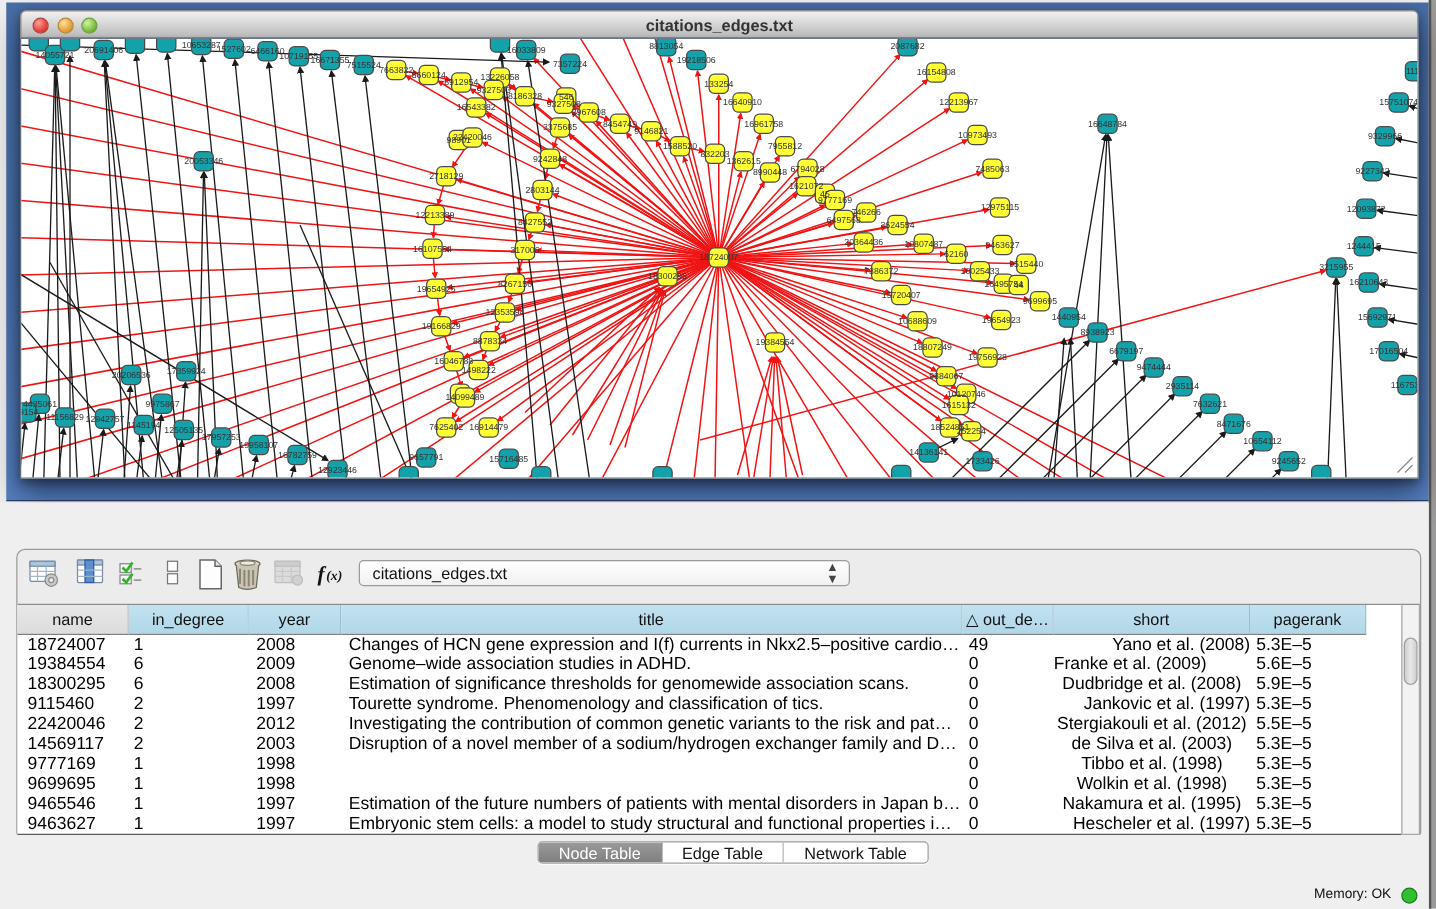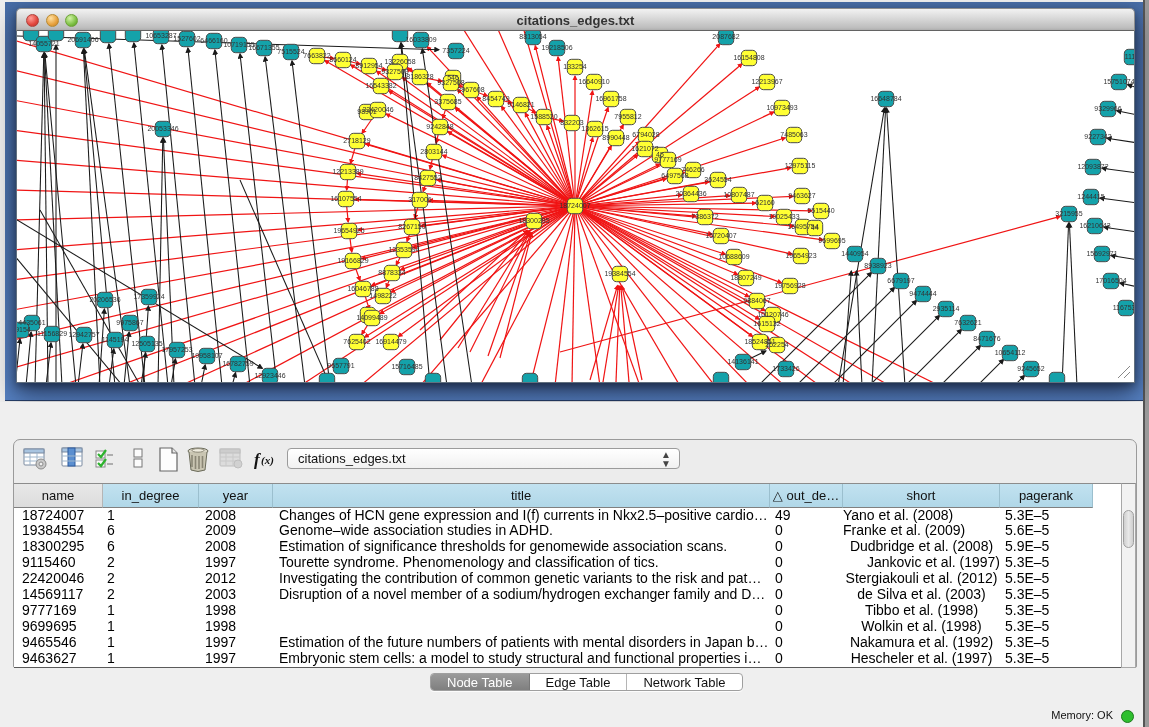--- a/index.html
+++ b/index.html
@@ -597,21 +597,21 @@
 <div class="hdr" style="left:185px;width:74px">year</div>
 <div class="hdr" style="left:259px;width:497px">title</div>
 <div class="hdr" style="left:756px;width:73px">△ out_de…</div>
 <div class="hdr" style="left:829px;width:157px">short</div>
 <div class="hdr" style="left:986px;width:93px">pagerank</div>
 <div class="cell" style="left:8px;top:22.5px;height:16px;line-height:16px">18724007</div>
 <div class="cell" style="left:93px;top:22.5px;height:16px;line-height:16px">1</div>
 <div class="cell" style="left:191px;top:22.5px;height:16px;line-height:16px">2008</div>
 <div class="cell" style="left:265px;width:490px;top:22.5px;height:16px;line-height:16px;text-overflow:ellipsis">Changes of HCN gene expression and I(f) currents in Nkx2.5–positive cardiomyocytes</div>
 <div class="cell" style="left:761px;top:22.5px;height:16px;line-height:16px">49</div>
-<div class="cell" style="left:829px;width:157px;top:22.5px;height:16px;line-height:16px;text-align:left">Yano et al. (2008)</div>
+<div class="cell" style="left:829px;width:157px;top:22.5px;height:16px;line-height:16px;text-align:right">Yano et al. (2008)</div>
 <div class="cell" style="left:991px;top:22.5px;height:16px;line-height:16px">5.3E–5</div>
 <div class="cell" style="left:8px;top:38.4px;height:16px;line-height:16px">19384554</div>
 <div class="cell" style="left:93px;top:38.4px;height:16px;line-height:16px">6</div>
 <div class="cell" style="left:191px;top:38.4px;height:16px;line-height:16px">2009</div>
 <div class="cell" style="left:265px;width:490px;top:38.4px;height:16px;line-height:16px;text-overflow:ellipsis">Genome–wide association studies in ADHD.</div>
 <div class="cell" style="left:761px;top:38.4px;height:16px;line-height:16px">0</div>
 <div class="cell" style="left:829px;width:157px;top:38.4px;height:16px;line-height:16px;text-align:left">Franke et al. (2009)</div>
 <div class="cell" style="left:991px;top:38.4px;height:16px;line-height:16px">5.6E–5</div>
 <div class="cell" style="left:8px;top:54.4px;height:16px;line-height:16px">18300295</div>
 <div class="cell" style="left:93px;top:54.4px;height:16px;line-height:16px">6</div>
@@ -651,28 +651,28 @@
 <div class="cell" style="left:93px;top:134.0px;height:16px;line-height:16px">1</div>
 <div class="cell" style="left:191px;top:134.0px;height:16px;line-height:16px">1998</div>
 <div class="cell" style="left:761px;top:134.0px;height:16px;line-height:16px">0</div>
 <div class="cell" style="left:829px;width:157px;top:134.0px;height:16px;line-height:16px;text-align:center">Wolkin et al. (1998)</div>
 <div class="cell" style="left:991px;top:134.0px;height:16px;line-height:16px">5.3E–5</div>
 <div class="cell" style="left:8px;top:149.9px;height:16px;line-height:16px">9465546</div>
 <div class="cell" style="left:93px;top:149.9px;height:16px;line-height:16px">1</div>
 <div class="cell" style="left:191px;top:149.9px;height:16px;line-height:16px">1997</div>
 <div class="cell" style="left:265px;width:490px;top:149.9px;height:16px;line-height:16px;text-overflow:ellipsis">Estimation of the future numbers of patients with mental disorders in Japan based on</div>
 <div class="cell" style="left:761px;top:149.9px;height:16px;line-height:16px">0</div>
-<div class="cell" style="left:829px;width:157px;top:149.9px;height:16px;line-height:16px;text-align:center">Nakamura et al. (1992)</div>
+<div class="cell" style="left:829px;width:157px;top:149.9px;height:16px;line-height:16px;text-align:center">Nakamura et al. (1995)</div>
 <div class="cell" style="left:991px;top:149.9px;height:16px;line-height:16px">5.3E–5</div>
 <div class="cell" style="left:8px;top:165.9px;height:16px;line-height:16px">9463627</div>
 <div class="cell" style="left:93px;top:165.9px;height:16px;line-height:16px">1</div>
 <div class="cell" style="left:191px;top:165.9px;height:16px;line-height:16px">1997</div>
 <div class="cell" style="left:265px;width:490px;top:165.9px;height:16px;line-height:16px;text-overflow:ellipsis">Embryonic stem cells: a model to study structural and functional properties in cardiac</div>
 <div class="cell" style="left:761px;top:165.9px;height:16px;line-height:16px">0</div>
-<div class="cell" style="left:829px;width:157px;top:165.9px;height:16px;line-height:16px;text-align:center">Hescheler et al. (1997)</div>
+<div class="cell" style="left:829px;width:157px;top:165.9px;height:16px;line-height:16px;text-align:right">Hescheler et al. (1997)</div>
 <div class="cell" style="left:991px;top:165.9px;height:16px;line-height:16px">5.3E–5</div>
       </div>
     <div class="vsb">
         <div class="th"></div>
       </div>
   </div>
   <div class="tabs">
       <div class="tab sel">Node Table</div>
       <div class="tab">Edge Table</div>
       <div class="tab" style="border-right:none">Network Table</div>

